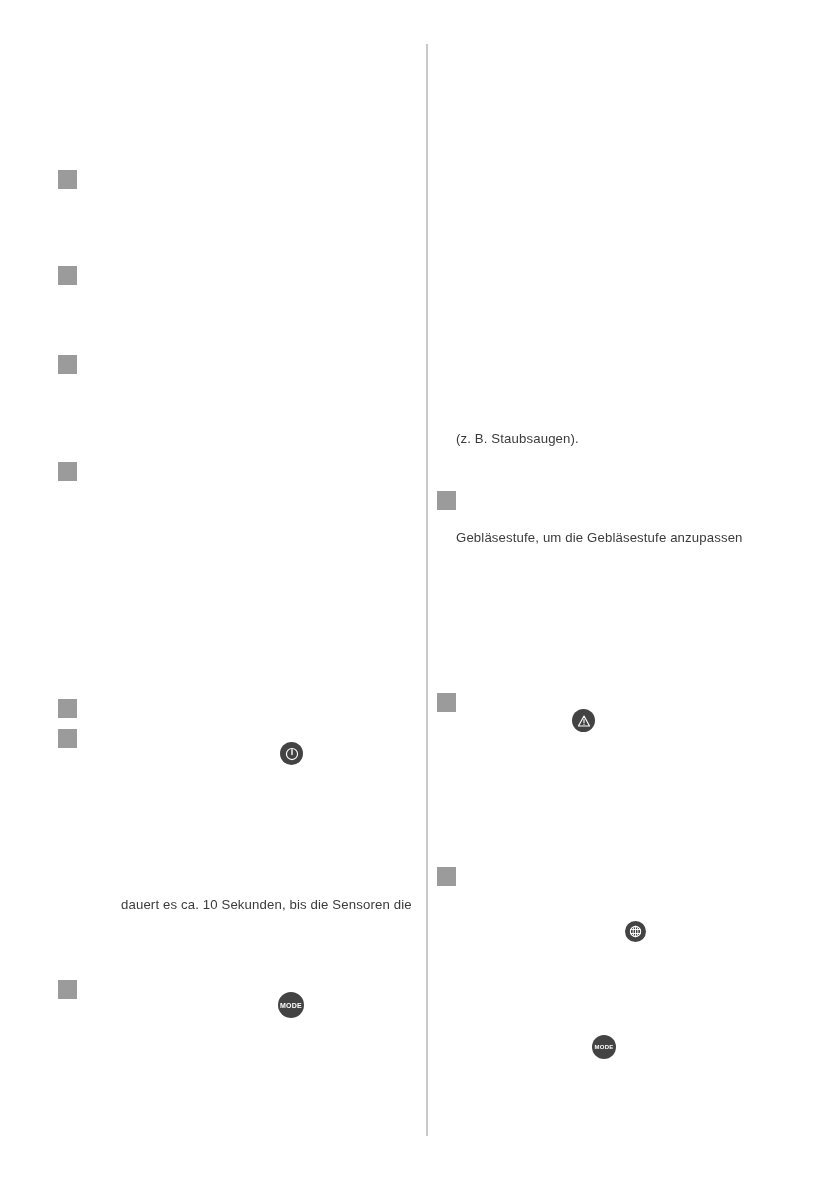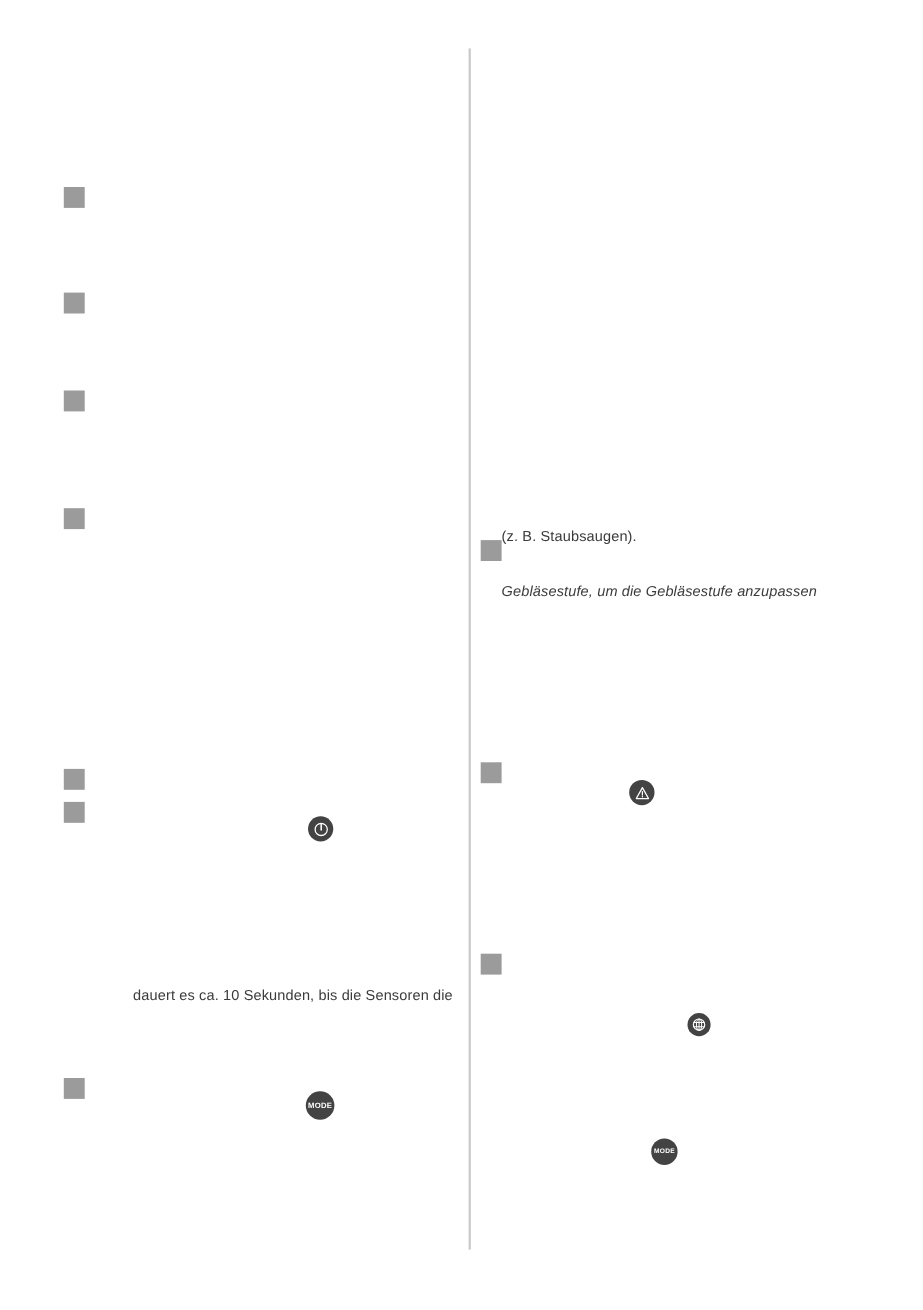--- a/index.html
+++ b/index.html
@@ -93,22 +93,22 @@
       </div>
   </div>
 
   <div>
     <div>
         <div class="bullet-square" style="left: 437px; top: 491px; width: 19px; height: 19px; background: rgb(155, 155, 155);"></div>
         <div class="bullet-square" style="left: 437px; top: 693px; width: 19px; height: 19px; background: rgb(155, 155, 155);"></div>
         <div class="bullet-square" style="left: 437px; top: 867px; width: 19px; height: 19px; background: rgb(155, 155, 155);"></div>
       </div>
     <div>
-        <div class="doc-text" style="left: 456px; top: 479px; color: rgb(59, 59, 59);">(z. B. Staubsaugen).</div>
-        <div class="doc-text" style="left: 456px; top: 529px; color: rgb(59, 59, 59); font-style: italic;">Gebläsestufe, um die Gebläsestufe anzupassen</div>
+        <div class="doc-text" style="left: 456px; top: 430px; color: rgb(59, 59, 59);">(z. B. Staubsaugen).</div>
+        <div class="doc-text" style="left: 456px; top: 529px; color: rgb(59, 59, 59);">Gebläsestufe, um die Gebläsestufe anzupassen</div>
       </div>
     <div>
         <div class="btn-icon" style="left: 572px; top: 709px; width: 23px; height: 23px; background: rgb(67, 67, 67);">
           <svg width="14" height="14" viewBox="0 0 24 24">
             <path d="M12 3.5 L21.5 20.5 L2.5 20.5 Z" fill="none" stroke="#ffffff" stroke-width="2" stroke-linejoin="round"></path>
             <line x1="12" y1="9.5" x2="12" y2="15" stroke="#ffffff" stroke-width="1.9" stroke-linecap="round"></line>
             <circle cx="12" cy="17.6" r="1.1" fill="#ffffff"></circle>
           </svg>
         </div>
         <div class="btn-icon" style="left: 625px; top: 921px; width: 21px; height: 21px; background: rgb(67, 67, 67);">

